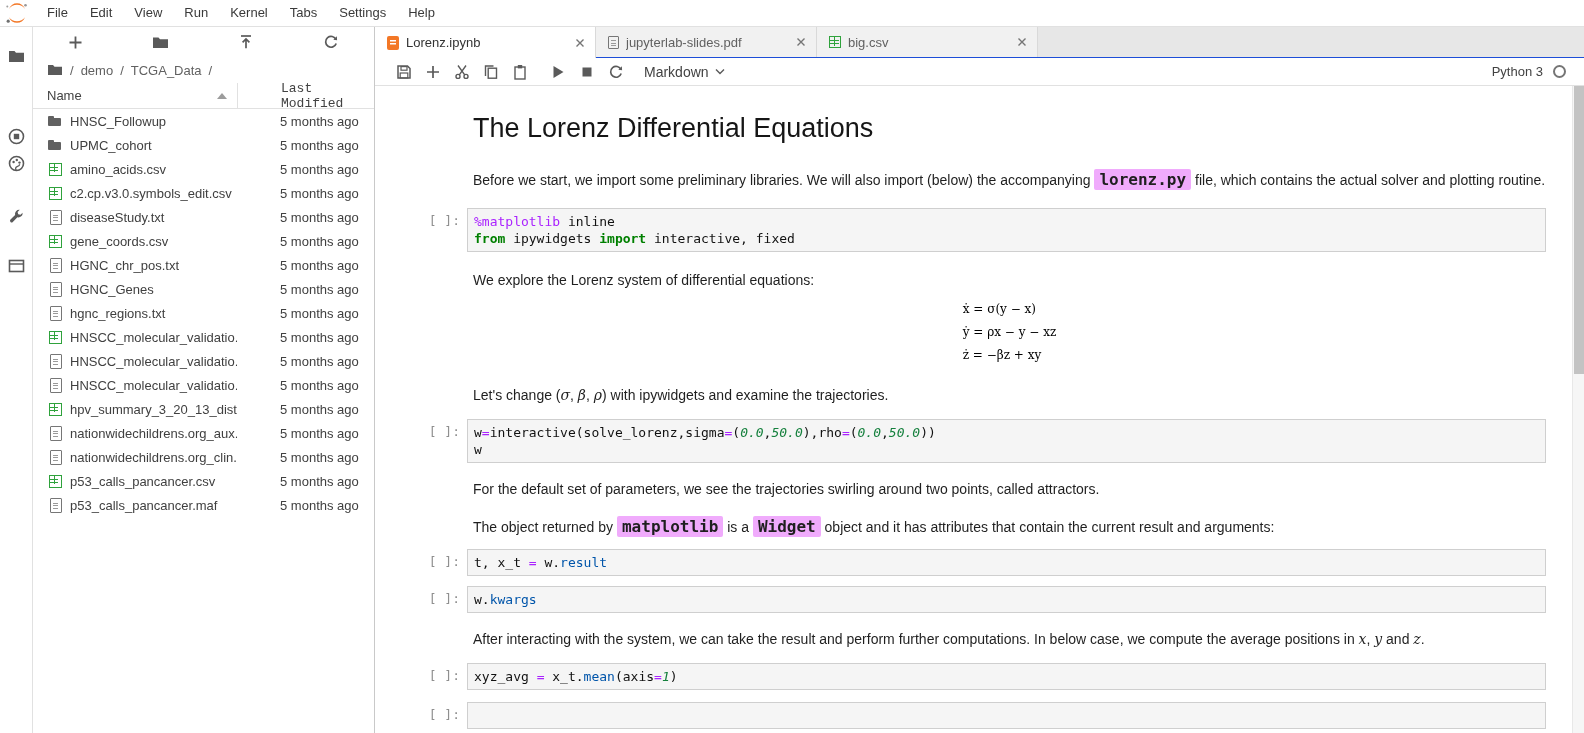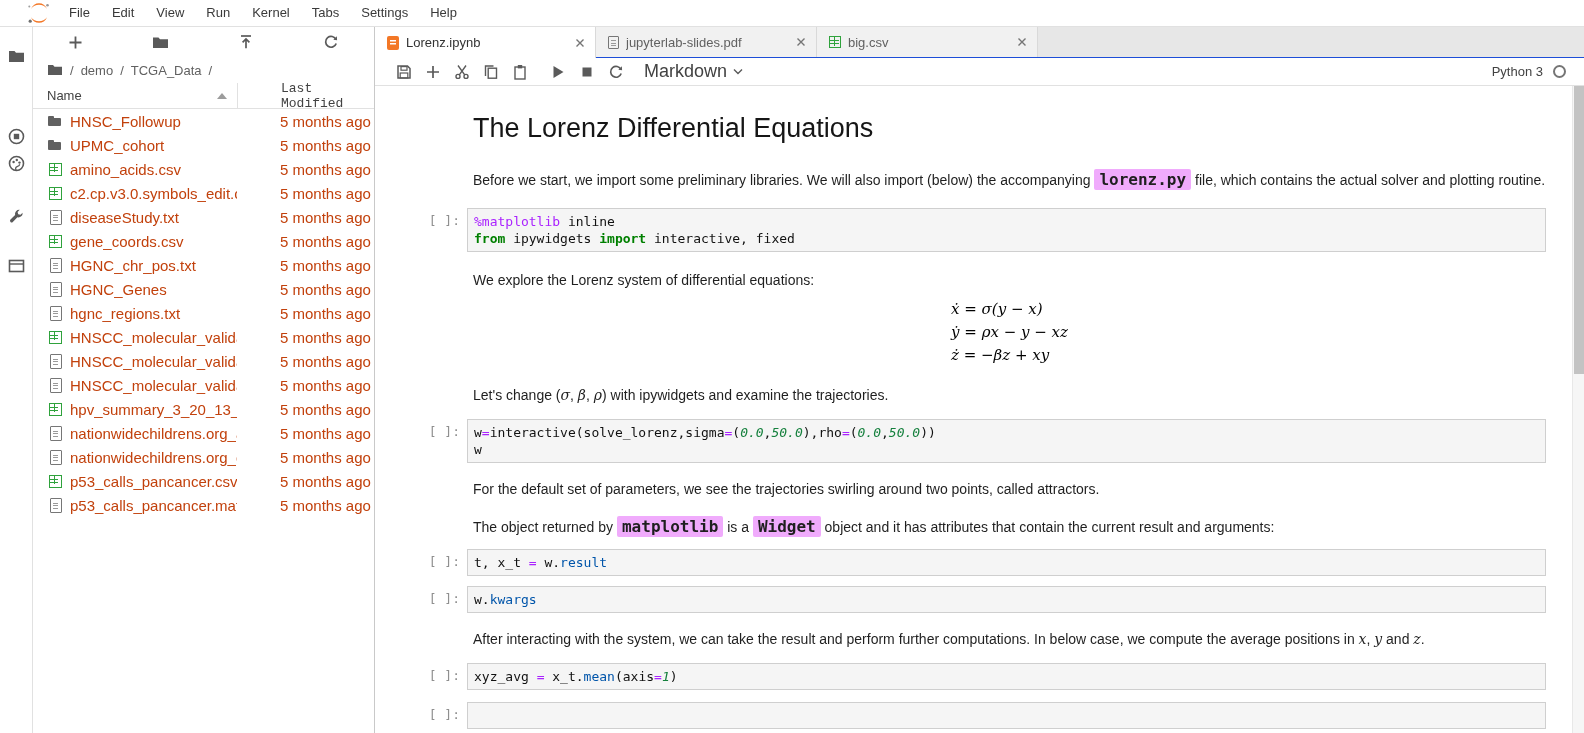--- a/index.html
+++ b/index.html
@@ -4,21 +4,21 @@
 <style>
   * { box-sizing: border-box; }
   html,body { margin:0; padding:0; }
   body {
     width:1584px; height:733px; overflow:hidden; background:#fff;
     font-family:"Liberation Sans", sans-serif; color:#212121;
     -webkit-font-smoothing:antialiased;
   }
 
   
-  #menubar { height:27px; border-bottom:1px solid #e1e1e1; display:flex; align-items:center; padding-left:24px; background:#fff;text-align:right; }
+  #menubar { height:27px; border-bottom:1px solid #e1e1e1; display:flex; align-items:center; padding-left:2px; background:#fff;text-align:right; }
   #jupyter-logo { width:26px; height:22px; margin:0 6px 0 2px; }
   .menu-item { padding:0 11px; font-size:13px; color:#3a3a3a; line-height:26px; cursor:default; }
 
   
   #main { display:flex; height:706px; }
 
   
   #iconstrip { width:33px; border-right:1px solid #e1e1e1; position:relative; background:#fff; flex:none; }
   .strip-btn { position:absolute; left:0; width:32px; height:26px; display:flex; align-items:center; justify-content:center; }
 
@@ -26,21 +26,21 @@
   #filebrowser { width:342px; flex:none; border-right:1px solid #c9c9c9; display:flex; flex-direction:column; background:#fff; }
   .fb-toolbar { height:30px; display:flex; align-items:center; flex:none; }
   .fb-btn { flex:1; display:flex; justify-content:center; align-items:center; height:100%; }
   .fb-breadcrumb { height:26px; display:flex; align-items:center; padding-left:14px; font-size:13px; color:#616161; gap:7px; flex:none; }
   .bc-item { cursor:pointer; }
   .fb-headers { height:26px; display:flex; align-items:stretch; border-bottom:1px solid #e1e1e1; font-size:13px; color:#424242; flex:none; }
   .fb-col-name { flex:1; padding-left:14px; display:flex; align-items:center; }
   .sort-caret { margin-left:auto; margin-right:10px; width:0; height:0; border-left:5px solid transparent; border-right:5px solid transparent; border-bottom:6px solid #9c9c9c; }
   .fb-col-mod { width:137px; border-left:1px solid #e1e1e1; padding-left:43px; display:flex; align-items:center;font-family:Liberation Mono, monospace; }
   .fb-list { list-style:none; margin:0; padding:0; flex:1; overflow:hidden; }
-  .fb-row { height:24px; display:flex; align-items:center; padding-left:14px; font-size:15px; color:#c2410c; }
+  .fb-row { height:24px; display:flex; align-items:center; padding-left:14px; font-size:13px; color:#404040; }
   .fb-row .name { flex:1; white-space:nowrap; overflow:hidden; }
   .fb-row .mod { width:137px; padding-left:43px; flex:none; }
 
   
   .fi { width:16px; height:16px; margin-right:7px; position:relative; flex:none; }
   .fi[data-type="folder"]::before { content:""; position:absolute; left:1px; top:5px; width:13px; height:8px; background:#616161; border-radius:1px; }
   .fi[data-type="folder"]::after  { content:""; position:absolute; left:1px; top:3px; width:6px; height:3px; background:#616161; border-radius:1px 1px 0 0; }
   .fi[data-type="csv"]::before { content:""; position:absolute; left:2px; top:2px; width:11px; height:11px; border:1.5px solid #2fa23c;
       background-image:linear-gradient(#2fa23c,#2fa23c),linear-gradient(#2fa23c,#2fa23c),linear-gradient(#2fa23c,#2fa23c);
       background-size:1px 8px,8px 1px,8px 1px; background-position:3.5px 0,0 2.5px,0 5.5px; background-repeat:no-repeat; }
@@ -63,21 +63,21 @@
   .ti-file { width:11px; height:13px; flex:none; border:1px solid #767676; border-radius:1px;
       background-image:linear-gradient(#9a9a9a,#9a9a9a),linear-gradient(#9a9a9a,#9a9a9a),linear-gradient(#9a9a9a,#9a9a9a);
       background-size:5px 1px,5px 1px,5px 1px; background-position:2px 3.5px,2px 6px,2px 8.5px; background-repeat:no-repeat; }
   .ti-csv { width:12px; height:12px; flex:none; border:1.5px solid #2fa23c;
       background-image:linear-gradient(#2fa23c,#2fa23c),linear-gradient(#2fa23c,#2fa23c),linear-gradient(#2fa23c,#2fa23c);
       background-size:1px 9px,9px 1px,9px 1px; background-position:4px 0,0 2.5px,0 5.5px; background-repeat:no-repeat; }
 
   #nbtoolbar { height:28px; border-bottom:1px solid #e1e1e1; display:flex; align-items:center; padding:0 18px 0 14px; flex:none; }
   .tb-btn { width:29px; height:100%; display:flex; align-items:center; justify-content:center; }
   .gap { margin-left:9px; }
-  .tb-select { margin-left:14px; display:flex; align-items:center; gap:6px; font-size:18px; color:#424242; height:100%; }
+  .tb-select { margin-left:14px; display:flex; align-items:center; gap:6px; font-size:14px; color:#424242; height:100%; }
   .tb-spacer { flex:1; }
   .kernel-name { font-size:13px; color:#424242; margin-right:10px; }
   .kernel-status { width:13px; height:13px; border-radius:50%; border:2px solid #757575; background:#fff; flex:none; }
 
   
   #vscrollbar { position:absolute; right:0; top:59px; bottom:0; width:12px; background:#f6f6f6; border-left:1px solid #e8e8e8; }
   #vscrollbar .thumb { position:absolute; left:1px; top:0; width:10px; height:288px; background:#c3c3c3; }
 
   
   #nbscroll { flex:1; overflow:hidden; padding:10px 12px 0 22px; }
@@ -87,22 +87,22 @@
   .prompt { width:64px; flex:none; text-align:right; padding-right:7px; padding-top:5px;
       font-family:"DejaVu Sans Mono", monospace; font-size:13px; color:#8f8f8f; }
   .code-box { flex:1; margin-right:26px; background:#f5f5f5; border:1px solid #cfcfcf; padding:4px 6px;
       font-family:"DejaVu Sans Mono", monospace; font-size:13px; line-height:17px; color:#111; }
   .cm-line { min-height:17px; white-space:pre; }
   .md-body { flex:1; margin-right:26px; padding-left:6px; font-size:14px; line-height:20px; color:#1f1f1f; }
   .md-body p { margin:4px 0; }
   .nb-title { font-size:27px; font-weight:500; color:#161616; margin:14px 0 10px; line-height:36px; }
 
   .math-block { text-align:center; margin:2px 0; }
-  .math-inner { display:inline-block; text-align:left; font-family:"DejaVu Serif", serif; font-style:italic;
-      font-size:15px; line-height:23px; color:#000; }
+  .math-inner { display:inline-block; text-align:left; font-family:"DejaVu Serif", serif; 
+      font-size:12px; line-height:23px; color:#000; }
 
   
   .tok-kw   { color:#008000; font-weight:bold; }
   .tok-num  { color:#15803d;font-style:italic; }
   .tok-op   { color:#aa22ff; }
   .tok-prop { color:#0055aa; }
   .tok-magic{ color:#aa22ff; }
   .tok-code { font-family:"DejaVu Sans Mono", monospace; font-size:16px; background:#f0abfc; padding:1px 5px; border-radius:2px;font-weight:bold; }
   .tok-math { font-family:"DejaVu Serif", serif; font-style:italic; }
 

